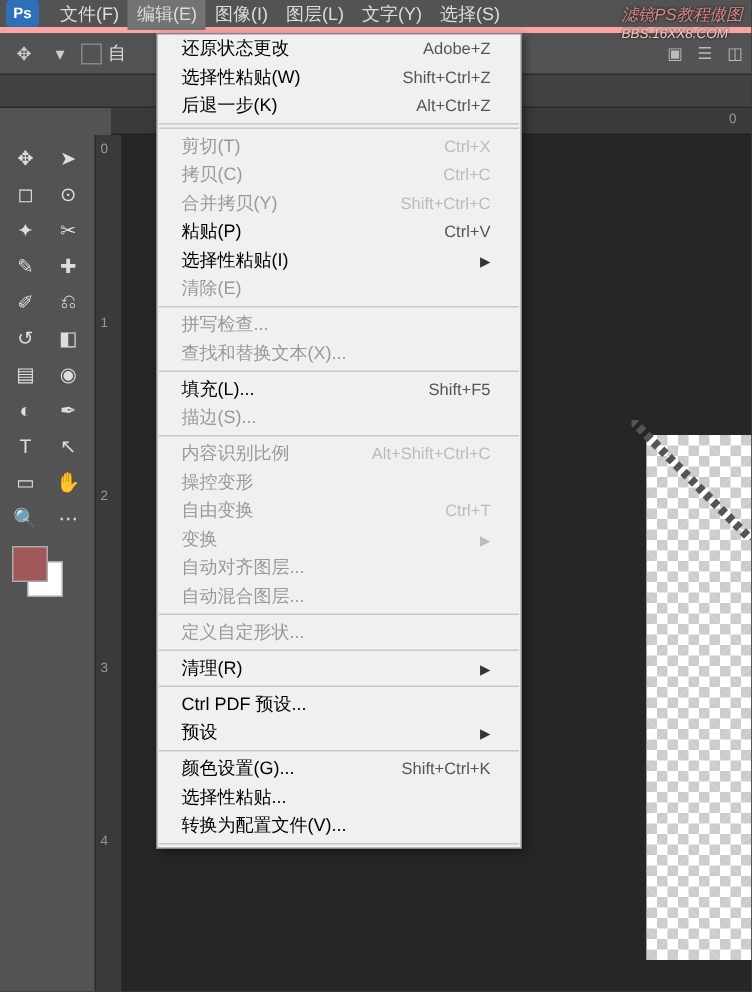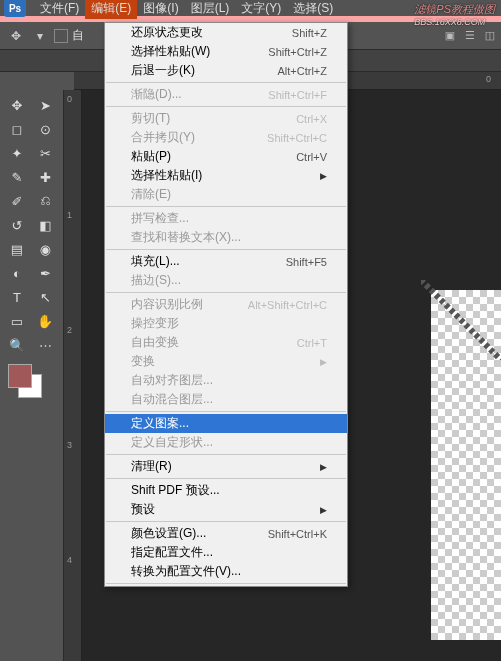--- a/index.html
+++ b/index.html
@@ -1,40 +1,40 @@
 <!DOCTYPE html>
 <html><head>
 <meta charset="utf-8">
 <style>
 * { margin: 0; padding: 0; box-sizing: border-box; font-family: "Microsoft YaHei", sans-serif; }
 body { width: 501px; height: 661px; background: #535353; overflow: hidden; position: relative; }
-.menubar { height: 22px; background: #535353; display: flex; align-items: center; padding-left: 4px; border-bottom: 6px solid #fca5a5; }
+.menubar { height: 22px; background: #535353; display: flex; align-items: center; padding-left: 4px; border-bottom: 4px solid #fca5a5; }
 .ps-logo { width: 22px; height: 18px; background: #2d6fb8; color: #fff; font-weight: bold; font-size: 10px; display: flex; align-items: center; justify-content: center; border-radius: 3px; margin-right: 8px; }
 .menu-item { color: #ddd; font-size: 12px; padding: 2px 6px; cursor: pointer; }
-.menu-item.active { background: #c2410c; }
+.menu-item.active { background: #737373; }
 .toolbar-row { height: 28px; background: #535353; display: flex; align-items: center; padding-left: 6px; gap: 4px; border-bottom: 1px solid #2a2a2a; }
 .tool-icon-sm { width: 20px; height: 20px; display: flex; align-items: center; justify-content: center; color: #ccc; font-size: 12px; }
 .checkbox-ctrl { width: 14px; height: 14px; border: 1px solid #888; display: inline-block; }
 .tabs-row { height: 22px; background: #424242; color: #bbb; font-size: 11px; display: flex; align-items: center; padding-left: 110px; border-bottom: 1px solid #2a2a2a; }
 .ruler-top { height: 18px; background: #3a3a3a; border-bottom: 1px solid #222; margin-left: 74px; position: relative; color: #999; font-size: 9px; }
 .ruler-top span { position: absolute; top: 2px; }
 .main-area { display: flex; height: calc(661px - 22px - 28px - 22px - 18px); }
 .tools-panel { width: 64px; background: #535353; border-right: 1px solid #2a2a2a; padding: 4px; }
 .tool-grid { display: grid; grid-template-columns: 1fr 1fr; gap: 2px; }
 .tool-btn { width: 26px; height: 22px; display: flex; align-items: center; justify-content: center; color: #ddd; font-size: 13px; cursor: pointer; border-radius: 2px; }
 .swatches { margin-top: 8px; position: relative; height: 40px; }
 .swatch-fg { width: 24px; height: 24px; background: #a05858; border: 1px solid #aaa; position: absolute; top: 0; left: 4px; }
 .swatch-bg { width: 24px; height: 24px; background: #fff; border: 1px solid #aaa; position: absolute; top: 10px; left: 14px; }
 .ruler-left { width: 18px; background: #3a3a3a; border-right: 1px solid #222; position: relative; color: #999; font-size: 9px; }
 .ruler-left span { position: absolute; left: 3px; transform: rotate(0); writing-mode: horizontal-tb; }
 .canvas-area { flex: 1; background: #262626; position: relative; overflow: hidden; }
 .checker { position: absolute; right: 0; top: 200px; width: 70px; height: 350px; background-image: linear-gradient(45deg,#ccc 25%,transparent 25%),linear-gradient(-45deg,#ccc 25%,transparent 25%),linear-gradient(45deg,transparent 75%,#ccc 75%),linear-gradient(-45deg,transparent 75%,#ccc 75%); background-size: 14px 14px; background-position: 0 0,0 7px,7px -7px,-7px 0; background-color: #fff; }
 .diag-line { position: absolute; right: 0; top: 190px; width: 80px; height: 80px; }
 .dropdown-menu { position: absolute; top: 22px; left: 104px; width: 244px; background: #f0f0f0; border: 1px solid #888; box-shadow: 2px 2px 6px rgba(0,0,0,0.4); font-size: 12px; z-index: 100; }
-.menu-row { display: flex; justify-content: space-between; align-items: center; padding: 2px 20px 2px 26px; height: 19px; color: #000; cursor: pointer; white-space: nowrap; }
+.menu-row { display: flex; justify-content: space-between; align-items: center; padding: 2px 20px 2px 16px; height: 19px; color: #000; cursor: pointer; white-space: nowrap; }
 .menu-row.disabled { color: #999; }
 .menu-row.highlighted { background: #2e75d4; color: #fff; }
 .menu-sep { height: 1px; background: #c8c8c8; margin: 2px 1px; }
 .menu-row .shortcut { color: #555; font-size: 11px; }
 .menu-row.disabled .shortcut { color: #bbb; }
 .menu-row .arrow { font-size: 9px; color: #333; margin-left: 8px; }
 .menu-row.disabled .arrow { color: #bbb; }
 .watermark { position: absolute; top: 2px; right: 6px; color: #d88; font-size: 11px; font-family: "SimSun"; z-index: 200; text-shadow: 0 0 2px #000; font-style: italic; }
 .right-icons { position: absolute; top: 26px; right: 2px; display: flex; gap: 2px; }
 .right-icons div { width: 18px; height: 18px; color: #bbb; font-size: 11px; display: flex; align-items: center; justify-content: center; }
@@ -115,41 +115,41 @@
     <div class="checker"></div>
     <svg class="diag-line">
         <line x1="0" y1="0" x2="80" y2="80" stroke="#555" stroke-width="6" stroke-dasharray="4 3"></line>
       </svg>
   </div>
 </div>
 
 <div class="dropdown-menu" id="edit-menu">
     <div class="menu-row">
       <span>还原状态更改</span>
-      <span class="shortcut">Shift+Z</span>
+      <span class="shortcut">Adobe+Z</span>
     </div>
     <div class="menu-row">
       <span>选择性粘贴(W)</span>
       <span class="shortcut">Shift+Ctrl+Z</span>
     </div>
     <div class="menu-row">
       <span>后退一步(K)</span>
       <span class="shortcut">Alt+Ctrl+Z</span>
     </div>
     <div class="menu-sep"></div>
-    <div class="menu-row disabled">
-      <span>渐隐(D)...</span>
-      <span class="shortcut">Shift+Ctrl+F</span>
-    </div>
     <div class="menu-sep"></div>
     <div class="menu-row disabled">
       <span>剪切(T)</span>
       <span class="shortcut">Ctrl+X</span>
     </div>
     <div class="menu-row disabled">
+      <span>拷贝(C)</span>
+      <span class="shortcut">Ctrl+C</span>
+    </div>
+    <div class="menu-row disabled">
       <span>合并拷贝(Y)</span>
       <span class="shortcut">Shift+Ctrl+C</span>
     </div>
     <div class="menu-row">
       <span>粘贴(P)</span>
       <span class="shortcut">Ctrl+V</span>
     </div>
     <div class="menu-row">
       <span>选择性粘贴(I)</span>
       <span class="arrow">▶</span>
@@ -188,46 +188,43 @@
       <span>变换</span>
       <span class="arrow">▶</span>
     </div>
     <div class="menu-row disabled">
       <span>自动对齐图层...</span>
     </div>
     <div class="menu-row disabled">
       <span>自动混合图层...</span>
     </div>
     <div class="menu-sep"></div>
-    <div class="menu-row highlighted">
-      <span>定义图案...</span>
-    </div>
     <div class="menu-row disabled">
       <span>定义自定形状...</span>
     </div>
     <div class="menu-sep"></div>
     <div class="menu-row">
       <span>清理(R)</span>
       <span class="arrow">▶</span>
     </div>
     <div class="menu-sep"></div>
     <div class="menu-row">
-      <span>Shift PDF 预设...</span>
+      <span>Ctrl PDF 预设...</span>
     </div>
     <div class="menu-row">
       <span>预设</span>
       <span class="arrow">▶</span>
     </div>
     <div class="menu-sep"></div>
     <div class="menu-row">
       <span>颜色设置(G)...</span>
       <span class="shortcut">Shift+Ctrl+K</span>
     </div>
     <div class="menu-row">
-      <span>指定配置文件...</span>
+      <span>选择性粘贴...</span>
     </div>
     <div class="menu-row">
       <span>转换为配置文件(V)...</span>
     </div>
     <div class="menu-sep"></div>
   </div>
 
 <div class="watermark">
   <div>滤镜PS教程傲图</div>
   <div style="font-size:9px;color:#ecc">BBS.16XX8.COM</div>

